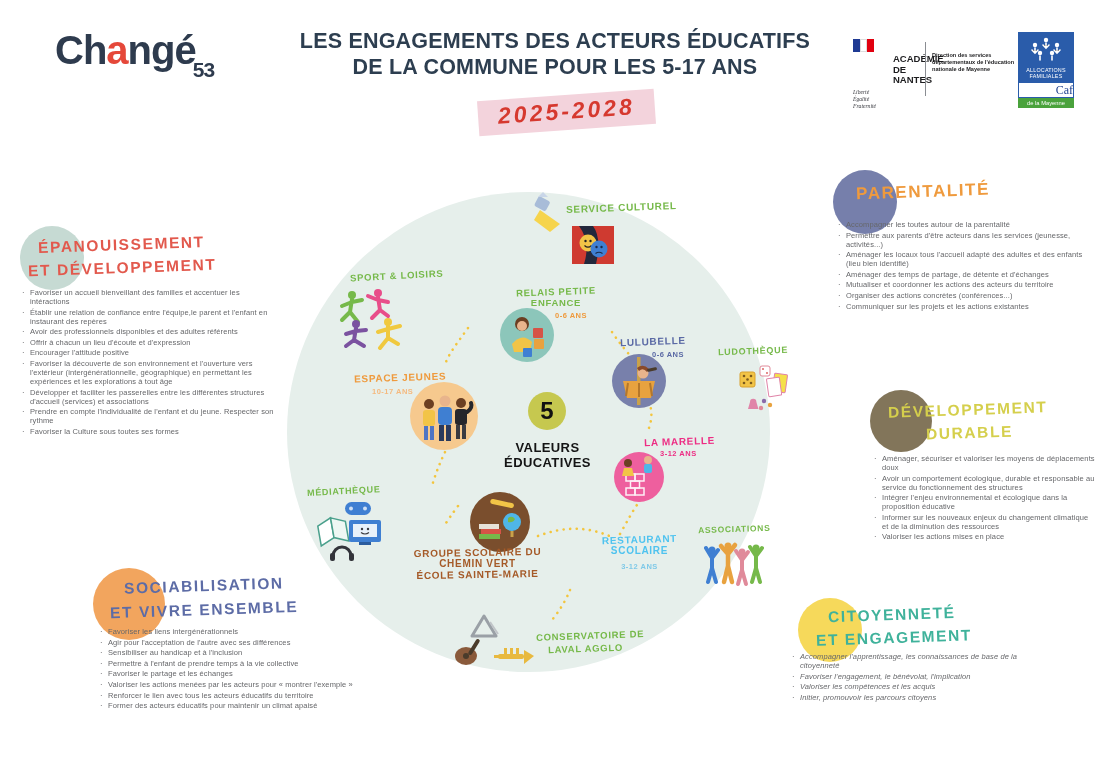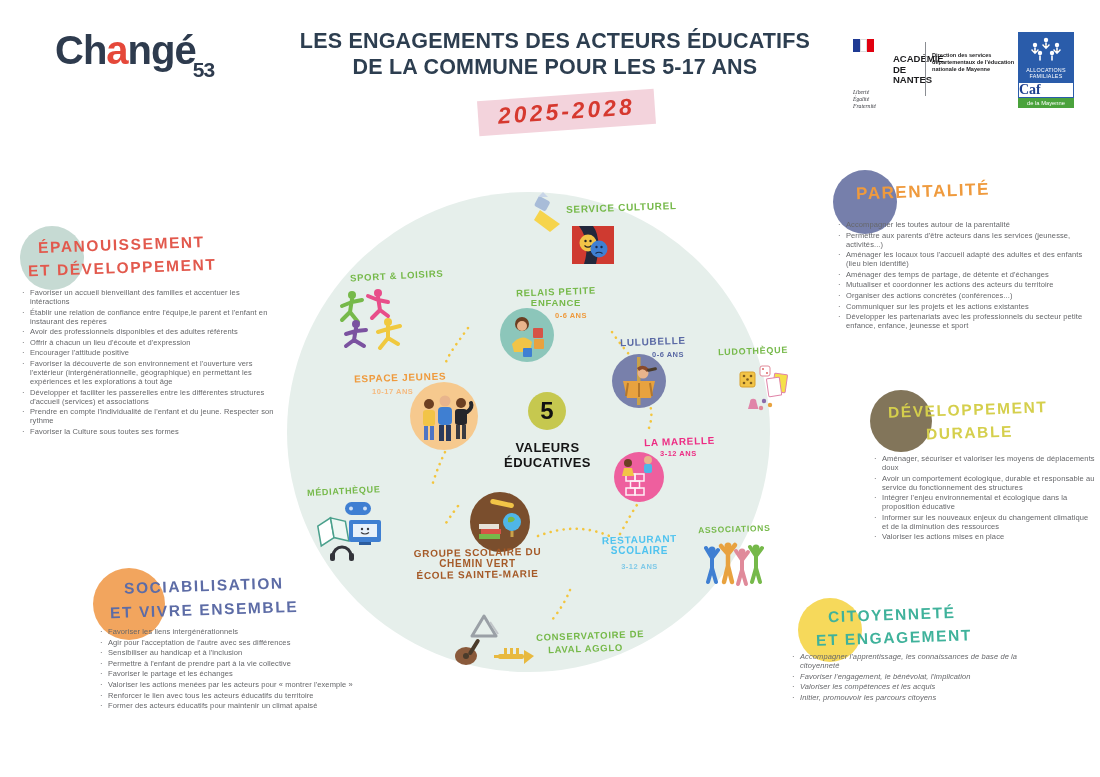--- a/index.html
+++ b/index.html
@@ -25,21 +25,21 @@
   .flag { display:block; width:21px; height:13px; margin-bottom:3px; }
   .flag i { display:inline-block; width:7px; height:13px; }
   .acad-name { font-weight:bold; font-size:9.5px; line-height:10.5px;margin-left:40px; }
   .acad-motto { font-family:"Liberation Serif", serif; font-style:italic; font-size:5.6px; line-height:7px; margin-top:3px; color:#33343a; }
   .vdivider { left:925px; top:42px; width:1px; height:54px; background:#8a8d92; }
   .dsden { left:932px; top:52px; width:86px; font-size:5.6px; font-weight:bold; line-height:7px; color:#1d1d1f; }
 
   .caf { left:1018px; top:32px; width:56px; }
   .caf-top { background:#2a5caa; height:34px; display:flex; align-items:center; justify-content:center; }
   .caf-alloc { background:#2a5caa; color:#fff; font-size:5.4px; line-height:6px; text-align:center; padding:1px 0 3px; letter-spacing:0.2px; }
-  .caf-name { background:#fff; color:#1d3f8f; border:1px solid #2a5caa; font-weight:bold; font-size:14px; text-align:left; line-height:14px; font-family:"Liberation Serif", serif; }
+  .caf-name { background:#fff; color:#1d3f8f; border:1px solid #2a5caa; font-weight:normal; font-size:12px; text-align:right; line-height:14px; font-family:"Liberation Serif", serif; }
   .caf-bottom { background:#4aa23c; color:#fff; font-size:5.8px; text-align:center; padding:2px 0; }
 
   
   .big-circle { left:287px; top:192px; width:483px; height:480px; border-radius:50%; background:#e6efeb; }
   svg.trails { left:0; top:0; pointer-events:none; }
   svg.trails path { stroke:#f3c53d; stroke-width:2.6; fill:none; stroke-dasharray:0.1 6.5; stroke-linecap:round; }
 
   
   .node { position:absolute; }
   .node .abs { position:absolute; white-space:nowrap; }
@@ -394,40 +394,39 @@
   </div>
 
   <div class="section" style="left:90px; top:565px; width:295px;">
     <div class="abs blob" style="left:3px; top:3px; width:72px; height:72px; background:#f2a55e;"></div>
     <span class="abs sec-t" style="left:34px; top:12px; color:#5d6ca6; transform:rotate(-2deg);">SOCIABILISATION</span>
     <span class="abs sec-t" style="left:20px; top:36px; color:#5d6ca6; transform:rotate(-2deg);">ET VIVRE ENSEMBLE</span>
     <ul class="bullets abs" style="left:8px; top:62px; width:285px;">
         <li>Favoriser les liens intergénérationnels</li>
         <li>Agir pour l'acceptation de l'autre avec ses différences</li>
         <li>Sensibiliser au handicap et à l'inclusion</li>
-        <li>Permettre à l'enfant de prendre part à la vie collective</li>
+        <li>Permettre à l'enfant de prendre temps à la vie collective</li>
         <li>Favoriser le partage et les échanges</li>
         <li>Valoriser les actions menées par les acteurs pour « montrer l'exemple »</li>
         <li>Renforcer le lien avec tous les acteurs éducatifs du territoire</li>
         <li>Former des acteurs éducatifs pour maintenir un climat apaisé</li>
       </ul>
   </div>
 
   <div class="section" style="left:830px; top:168px; width:262px;">
     <div class="abs blob" style="left:3px; top:2px; width:64px; height:64px; background:#767fab;"></div>
     <span class="abs sec-t" style="left:26px; top:14px; color:#ef9a3d; font-size:17px; transform:rotate(-2deg);">PARENTALITÉ</span>
     <ul class="bullets abs" style="left:6px; top:52px; width:252px;">
         <li>Accompagner les toutes autour de la parentalité</li>
         <li>Permettre aux parents d'être acteurs dans les services (jeunesse, activités...)</li>
         <li>Aménager les locaux tous l'accueil adapté des adultes et des enfants (lieu bien identifié)</li>
         <li>Aménager des temps de partage, de détente et d'échanges</li>
         <li>Mutualiser et coordonner les actions des acteurs du territoire</li>
         <li>Organiser des actions concrètes (conférences...)</li>
         <li>Communiquer sur les projets et les actions existantes</li>
-        <li>Développer les partenariats avec les professionnels du secteur petite enfance, enfance, jeunesse et sport</li>
       </ul>
   </div>
 
   <div class="section" style="left:868px; top:388px; width:230px;">
     <div class="abs blob" style="left:2px; top:2px; width:62px; height:62px; background:#82755a;"></div>
     <span class="abs sec-t" style="left:20px; top:13px; color:#d5cf4c; transform:rotate(-2deg);">DÉVELOPPEMENT</span>
     <span class="abs sec-t" style="left:58px; top:36px; color:#d5cf4c; transform:rotate(-2deg);">DURABLE</span>
     <ul class="bullets abs" style="left:4px; top:66px; width:224px;">
         <li>Aménager, sécuriser et valoriser les moyens de déplacements doux</li>
         <li>Avoir un comportement écologique, durable et responsable au service du fonctionnement des structures</li>

